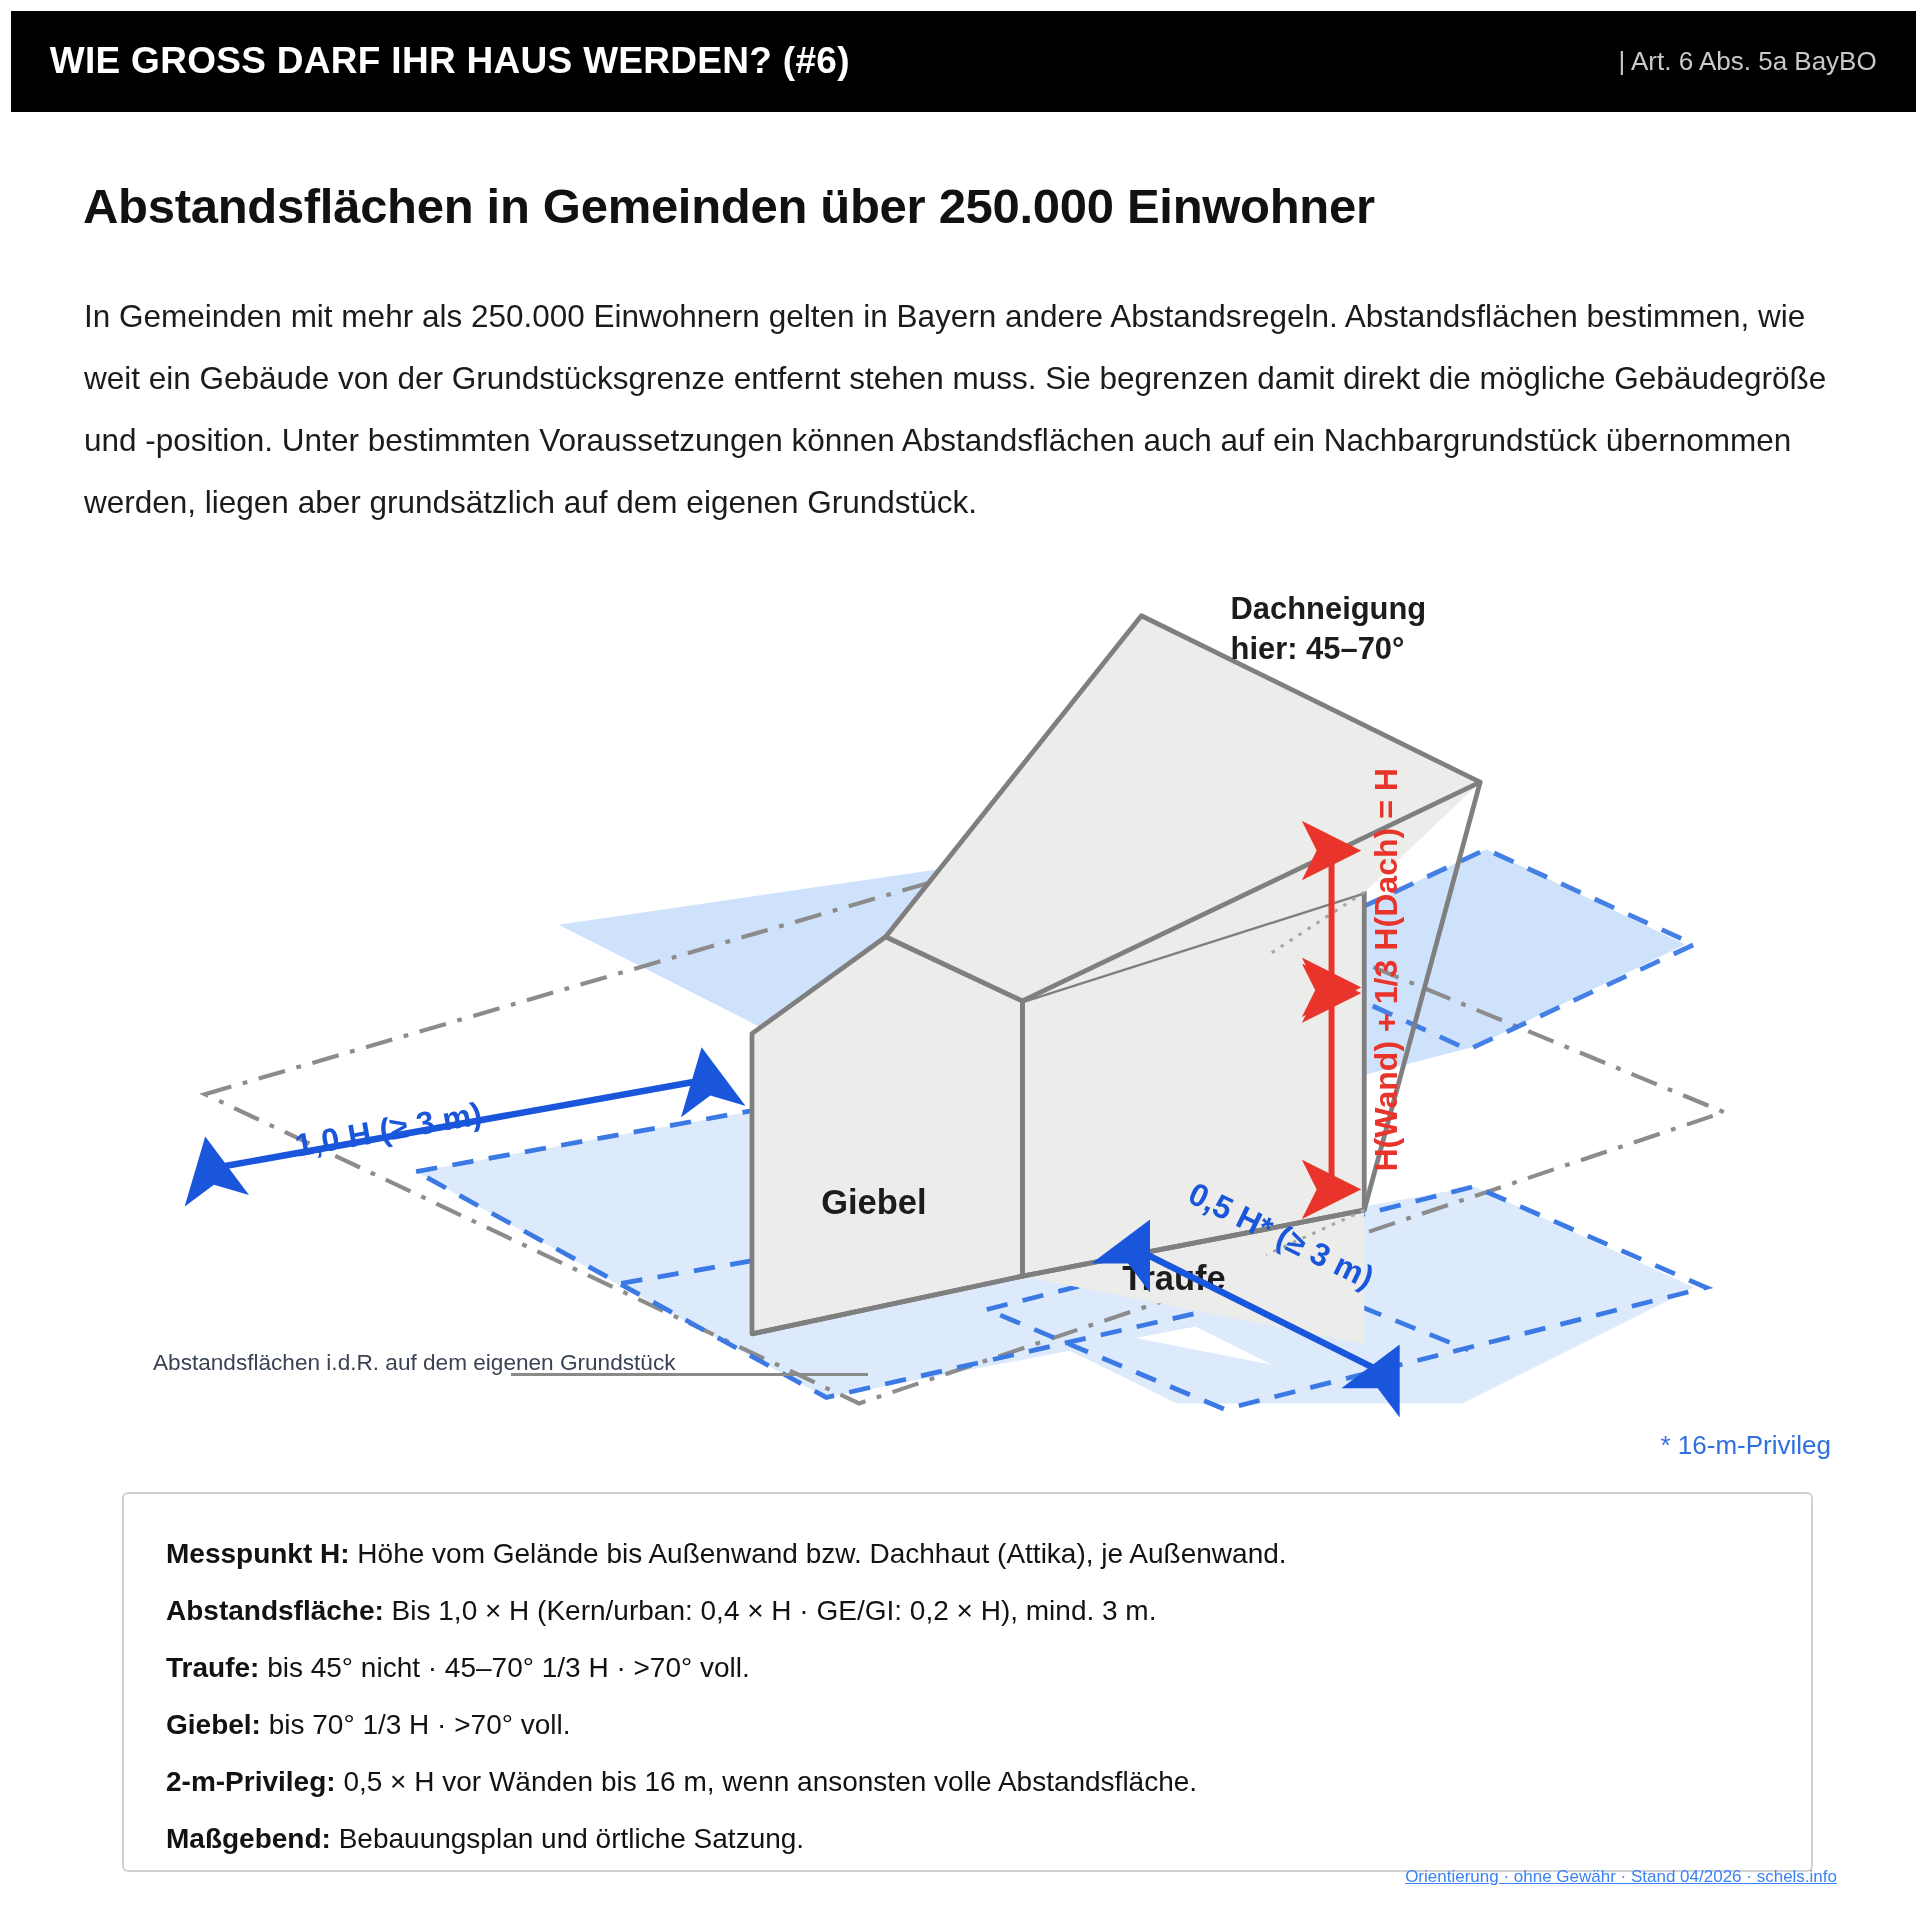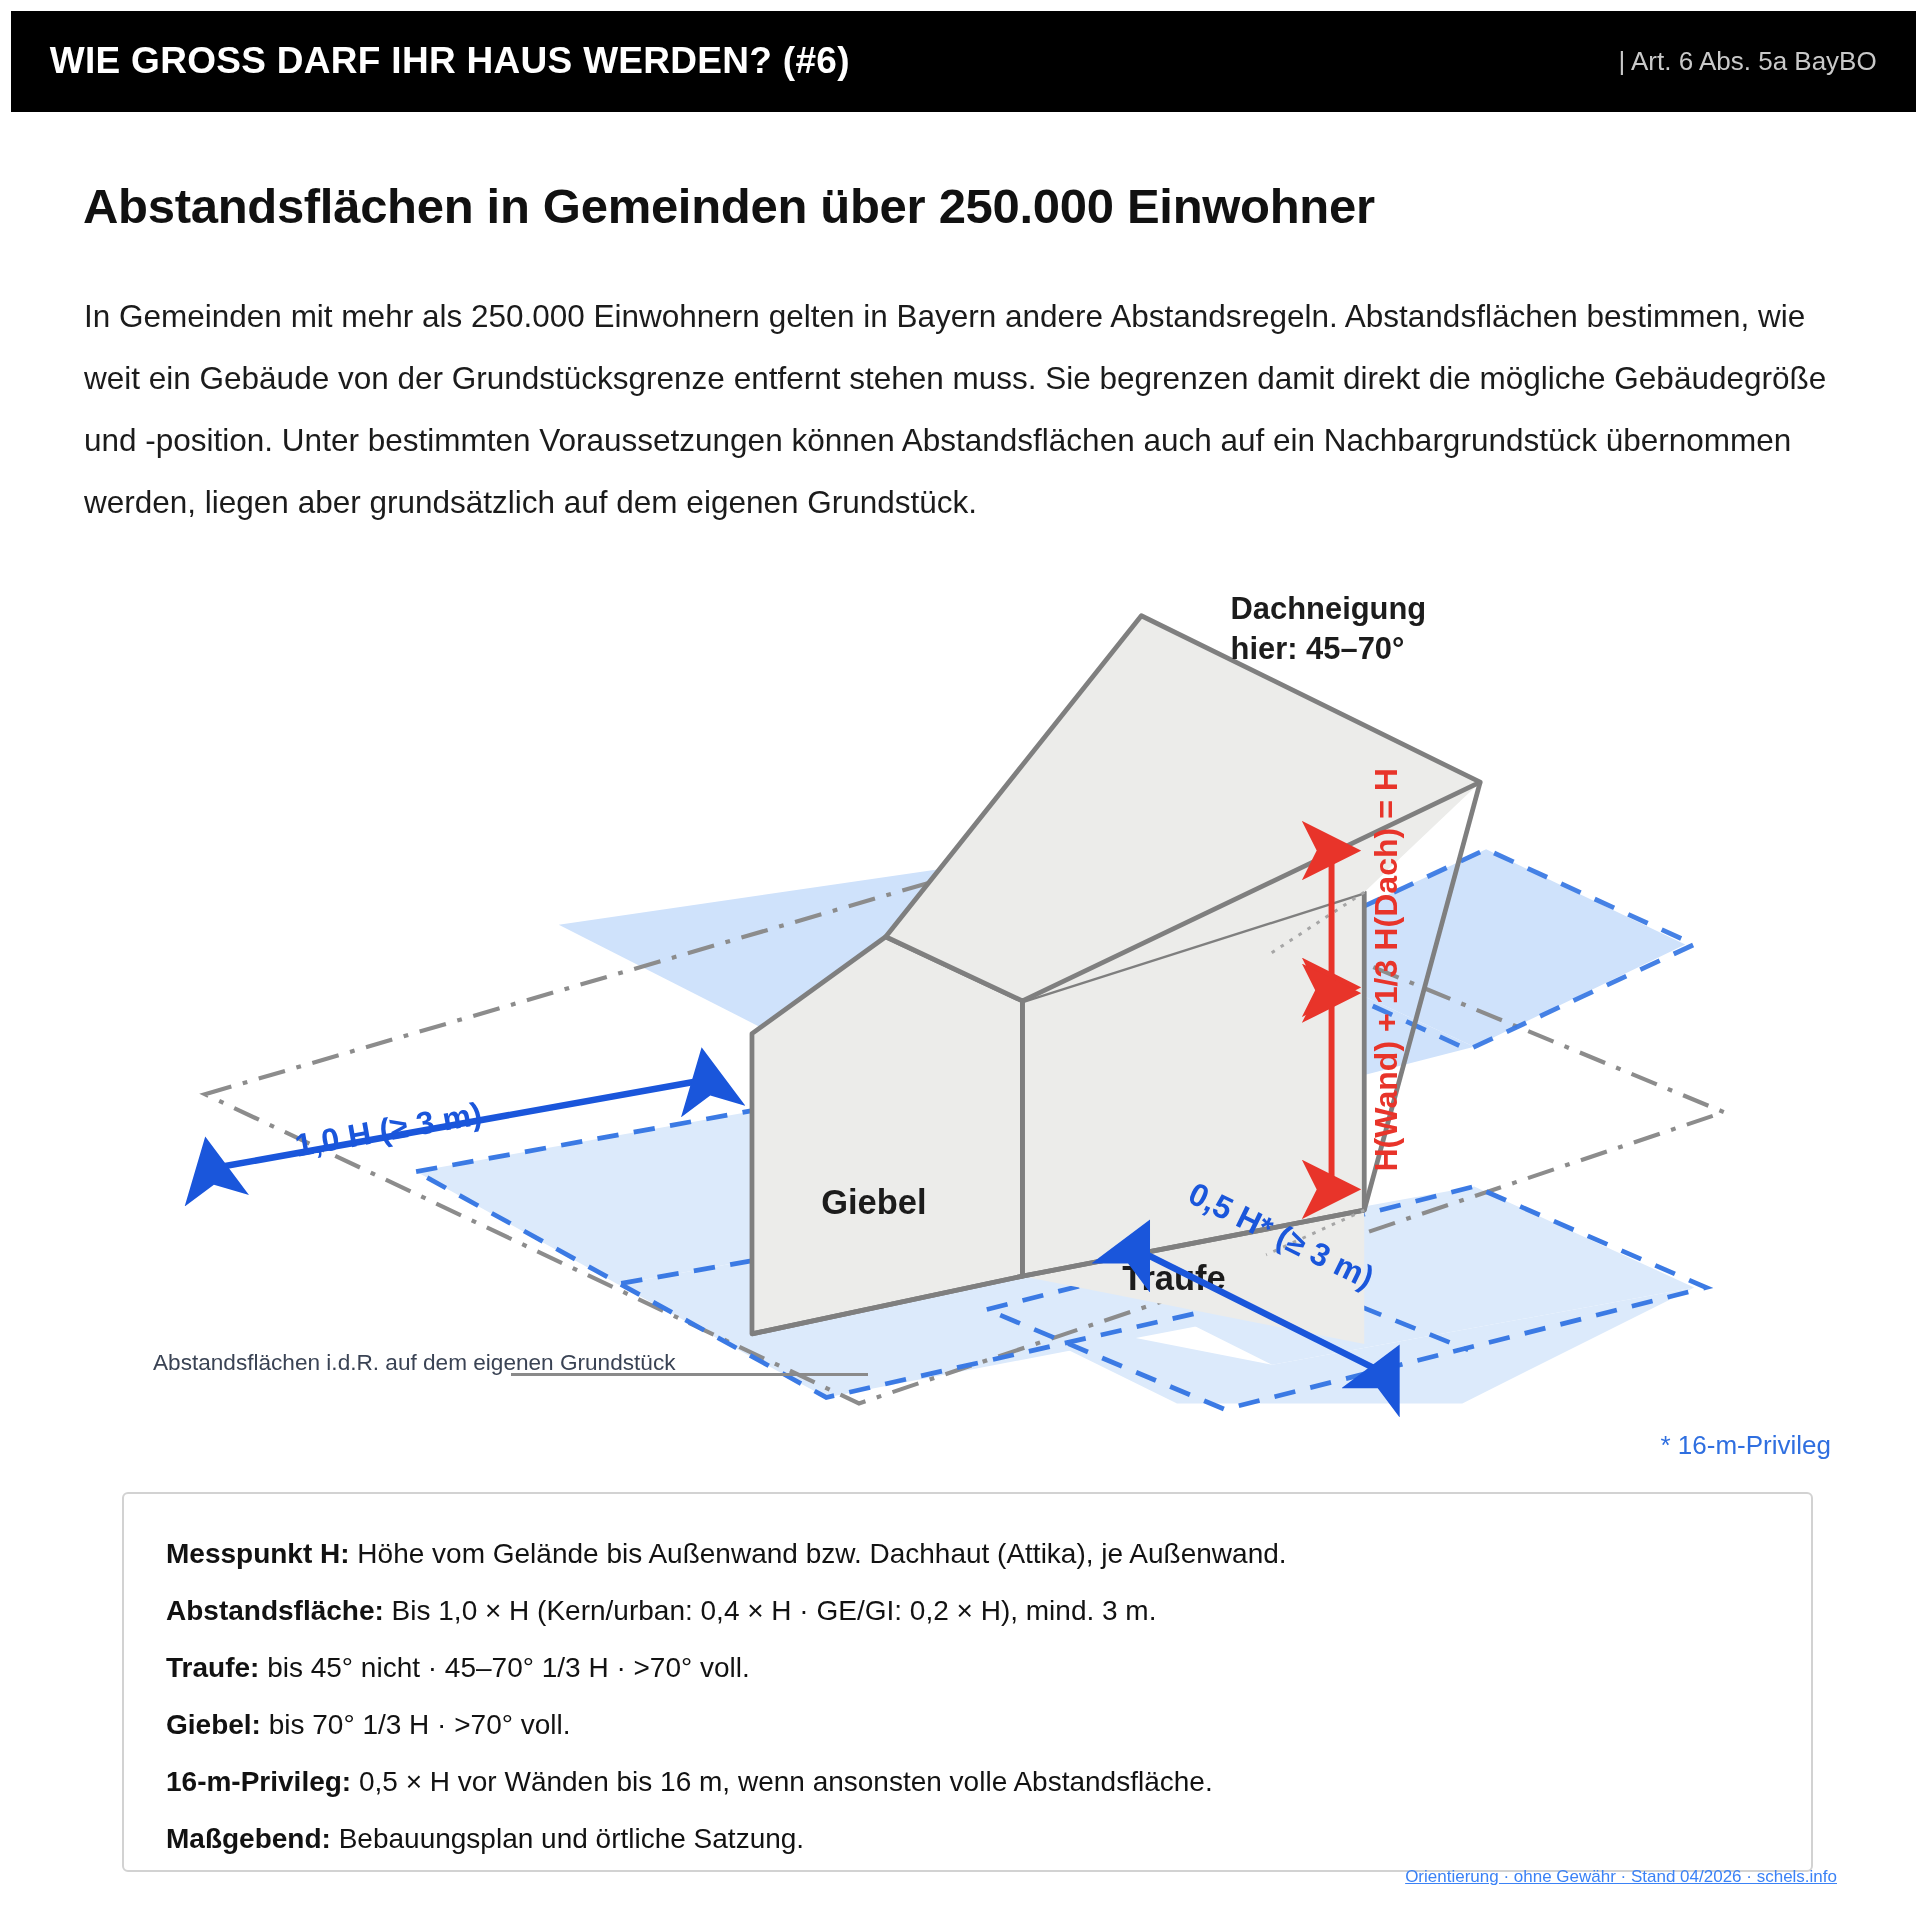--- a/index.html
+++ b/index.html
@@ -222,21 +222,21 @@
     </div>
     <div class="info-row">
       <b>Traufe:</b>
       <span>bis 45° nicht · 45–70° 1/3 H · &gt;70° voll.</span>
     </div>
     <div class="info-row">
       <b>Giebel:</b>
       <span>bis 70° 1/3 H · &gt;70° voll.</span>
     </div>
     <div class="info-row">
-      <b>16-m-Privileg:</b>
+      <b>2-m-Privileg:</b>
       <span>0,5 × H vor Wänden bis 16 m, wenn ansonsten volle Abstandsfläche.</span>
     </div>
     <div class="info-row">
       <b>Maßgebend:</b>
       <span>Bebauungsplan und örtliche Satzung.</span>
     </div>
   </div>
 
   <div class="footer">Orientierung · ohne Gewähr · Stand 04/2026 · schels.info</div>
 

